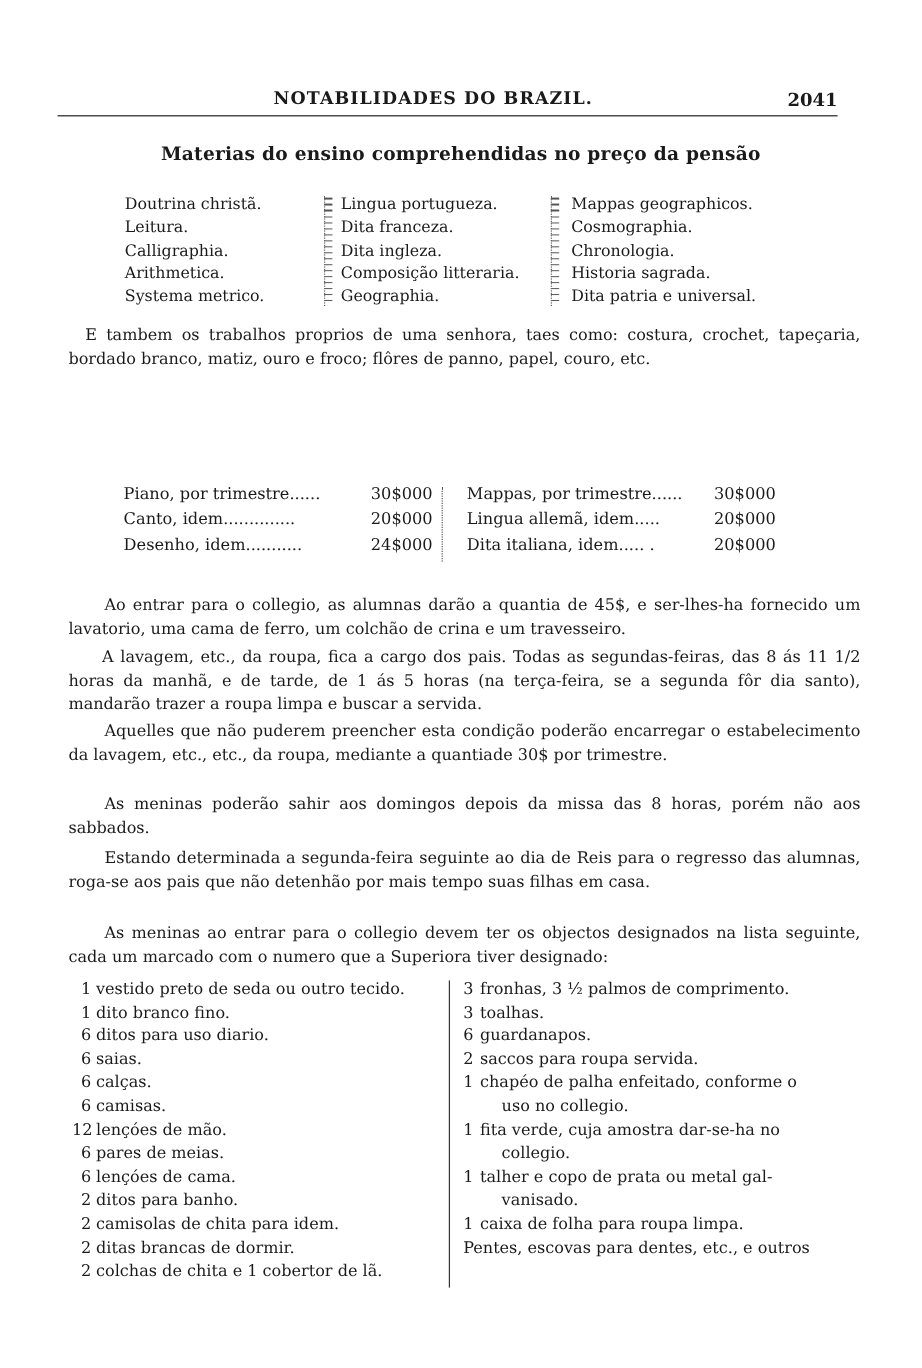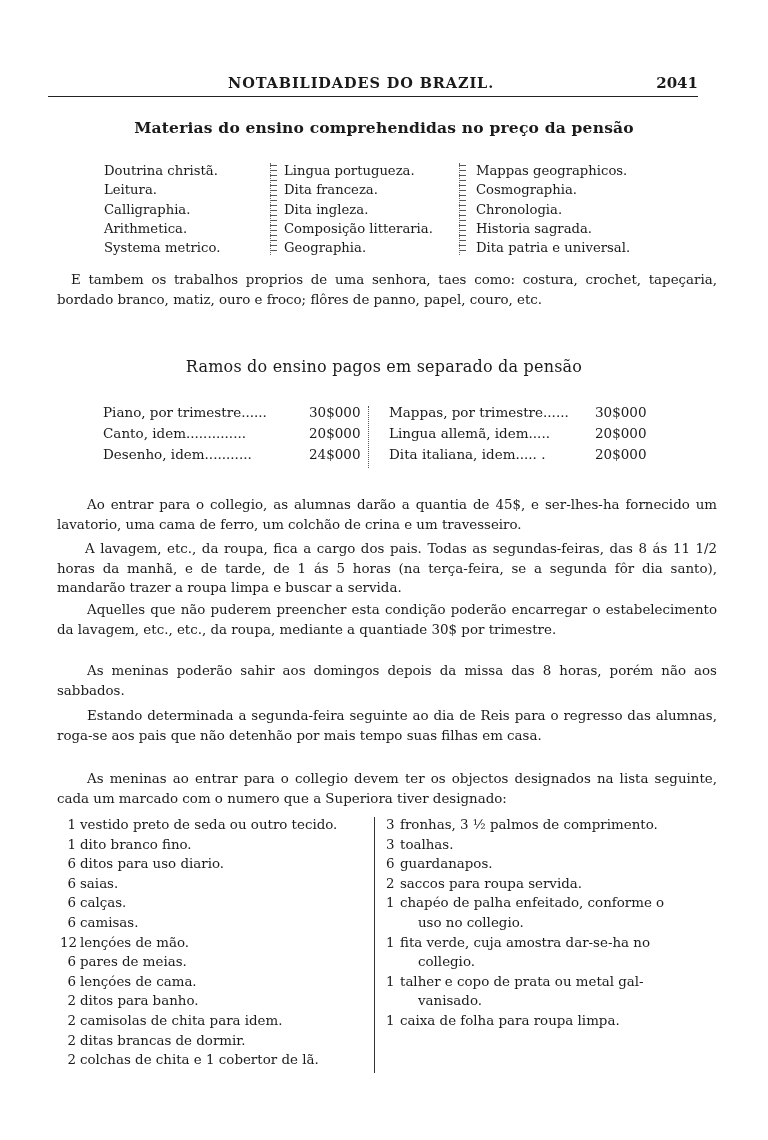--- a/index.html
+++ b/index.html
@@ -114,21 +114,20 @@
       <div>Mappas geographicos.</div>
       <div>Cosmographia.</div>
       <div>Chronologia.</div>
       <div>Historia sagrada.</div>
       <div>Dita patria e universal.</div>
     </div>
   </div>
 
   <div class="para noind" style="top:270px;"><span class="ind"></span><span>E tambem os trabalhos proprios de uma senhora, taes como: costura, crochet, tapeçaria, bordado branco, matiz, ouro e froco; flôres de panno, papel, couro, etc.</span></div>
 
-  <div class="section-title light" style="top:357px;">Ramos do ensino pagos em separado da pensão</div>
 
   <div class="paid">
     <div class="wv"></div>
     <div class="row">
       <span class="l-label">Piano, por trimestre......</span>
       <span class="l-price">30$000</span>
       <span class="r-label">Mappas, por trimestre......</span>
       <span class="r-price">30$000</span>
     </div>
     <div class="row">
@@ -173,17 +172,17 @@
 
     <div class="list right">
       <div class="item"><span class="qty">3</span><span>fronhas, 3 ½ palmos de comprimento.</span></div>
       <div class="item"><span class="qty">3</span><span>toalhas.</span></div>
       <div class="item"><span class="qty">6</span><span>guardanapos.</span></div>
       <div class="item"><span class="qty">2</span><span>saccos para roupa servida.</span></div>
       <div class="item"><span class="qty">1</span><span>chapéo de palha enfeitado, conforme o</span><span class="cont">uso no collegio.</span></div>
       <div class="item"><span class="qty">1</span><span>fita verde, cuja amostra dar-se-ha no</span><span class="cont">collegio.</span></div>
       <div class="item"><span class="qty">1</span><span>talher e copo de prata ou metal gal-</span><span class="cont">vanisado.</span></div>
       <div class="item"><span class="qty">1</span><span>caixa de folha para roupa limpa.</span></div>
-      <div class="item noqty"></div>
+      <div class="item noqty"><span>Pentes, escovas para dentes, etc., e outros</span></div>
     </div>
   </div>
 
 </div>
 
 </body></html>

